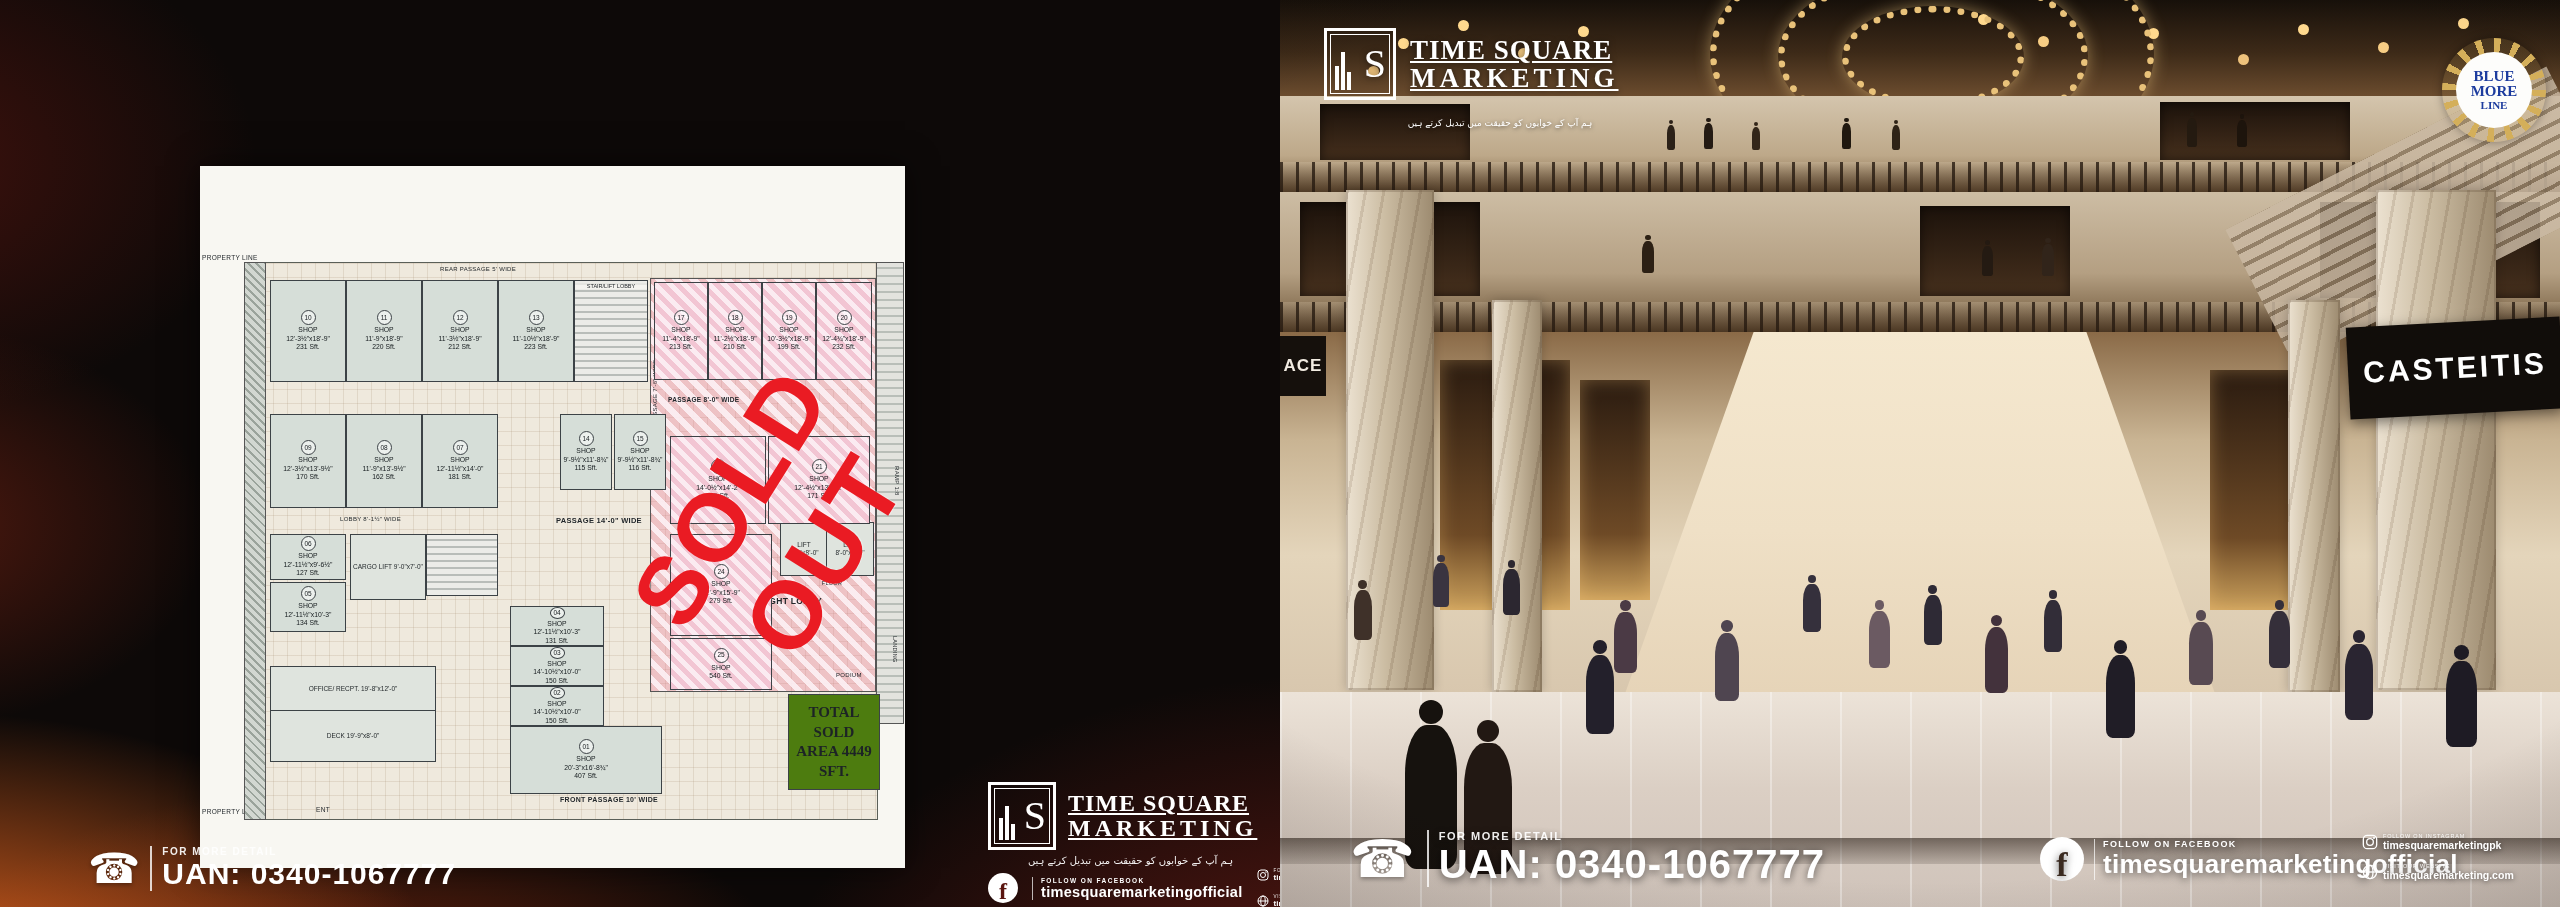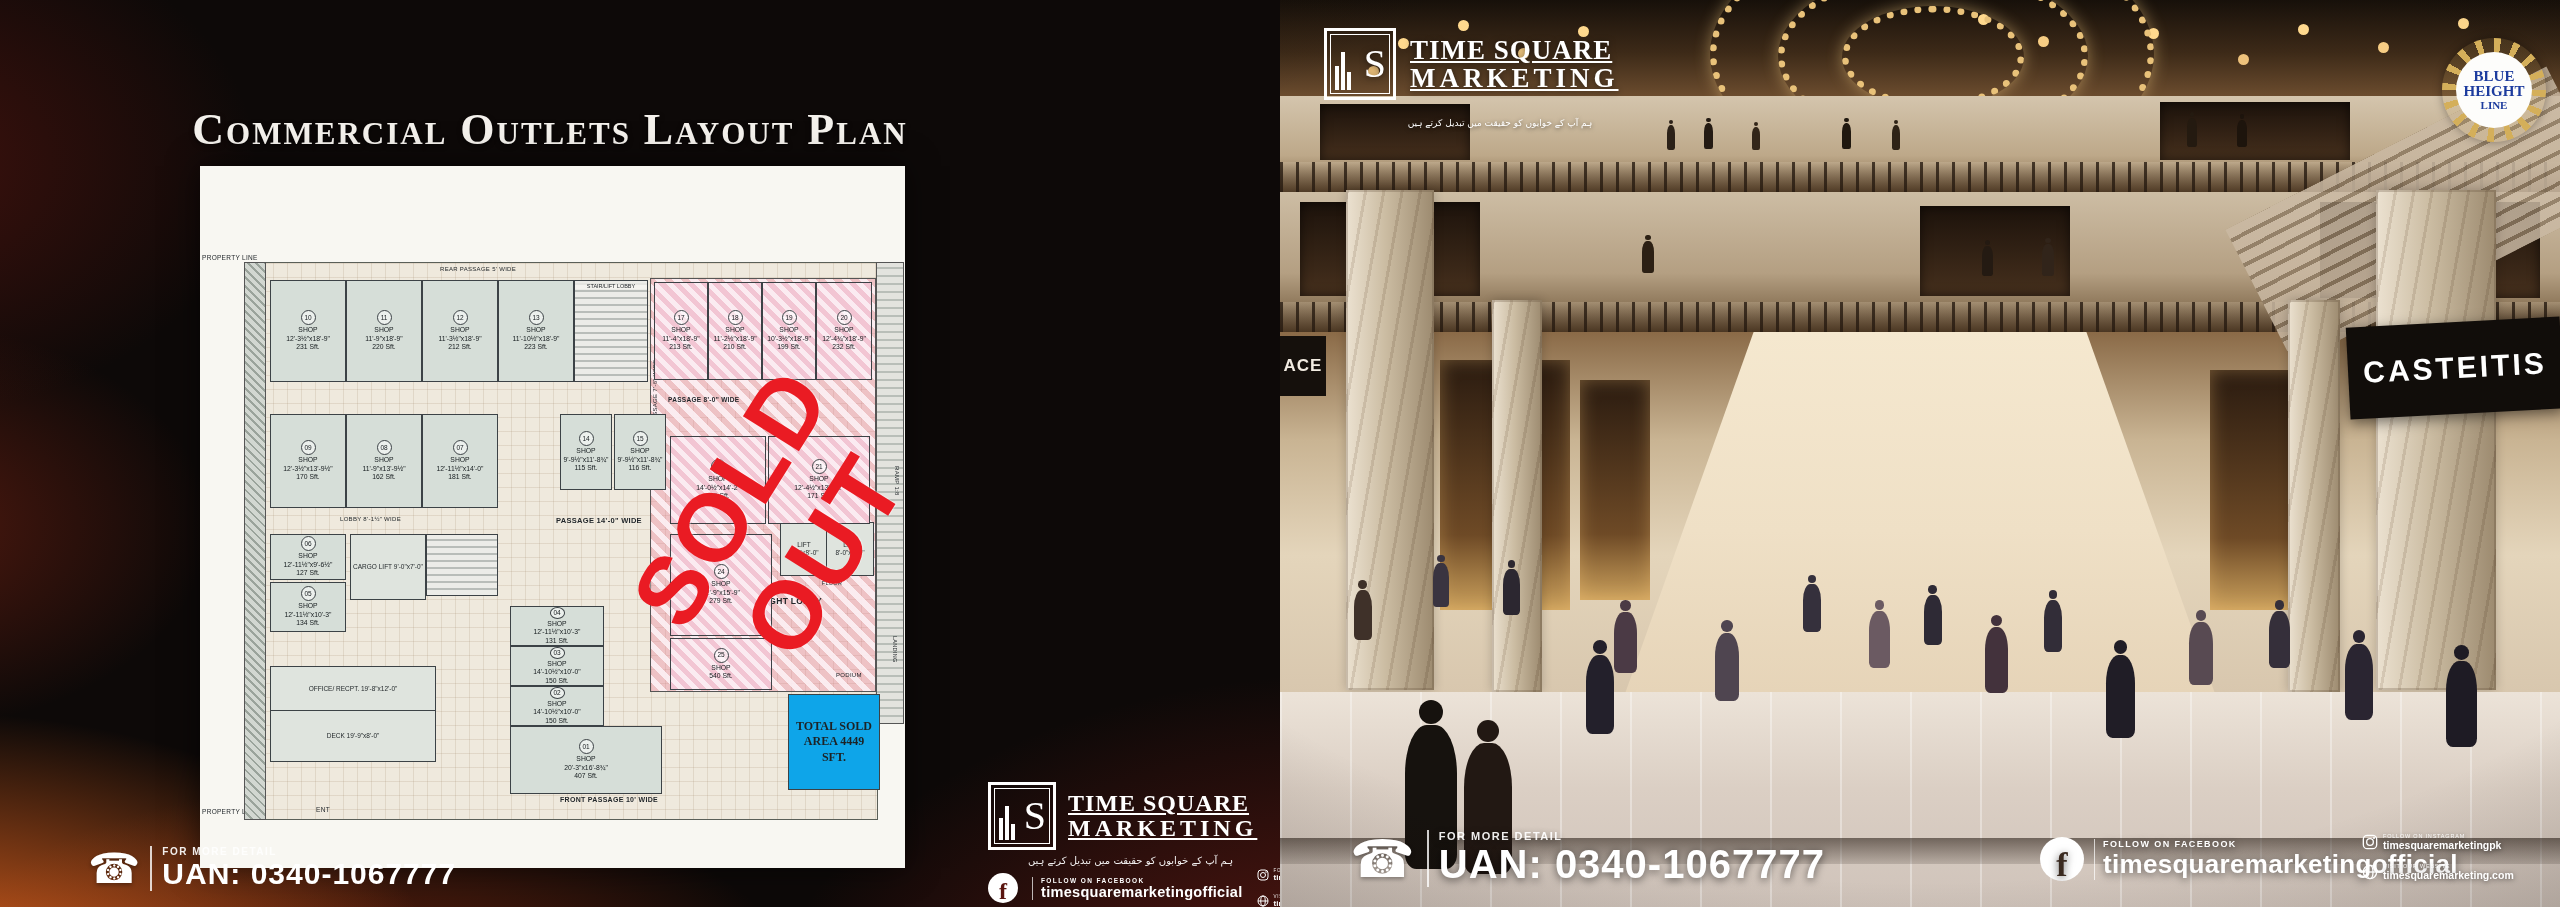--- a/index.html
+++ b/index.html
@@ -64,21 +64,21 @@
   .landinglbl{left:698px;top:470px;font-size:5.5px;transform:rotate(90deg);transform-origin:left top;}
   .uplbl{left:404px;top:200px;font-size:6px;font-weight:700;}
 
   .pink-zone{position:absolute;left:450px;top:112px;width:224px;height:412px;
       background:repeating-linear-gradient(45deg,rgba(236,122,152,.35) 0 6px,rgba(252,236,241,.92) 6px 12px);
       border:1.5px solid #555;}
   .stairbox{position:absolute;border:1.6px solid #3c4246;background:repeating-linear-gradient(0deg,#ecece8 0 5px,#b9bdb9 5px 7px);}
   .stairbox .cap{position:absolute;left:0;right:0;top:2px;text-align:center;font-size:5.5px;color:#23282c;background:rgba(248,247,242,.7);}
   .boxu{position:absolute;border:1.6px solid #3c4246;background:#dfe4de;display:flex;align-items:center;justify-content:center;
       text-align:center;font-size:6.5px;line-height:1.3;color:#1d2326;padding:2px;white-space:normal;}
-  .boxu.white{background:#0ea5e9;font-family:"Liberation Serif",serif;font-weight:700;font-size:12px;}
+  .boxu.white{background:#4d7c0f;font-family:"Liberation Serif",serif;font-weight:700;font-size:15px;}
   .shop{position:absolute;background:#d6ded8;border:1.6px solid #3c4246;display:flex;flex-direction:column;
       align-items:center;justify-content:center;text-align:center;font-size:6.8px;line-height:1.25;color:#141a1d;}
   .shop.pink{background:repeating-linear-gradient(45deg,#f2c5d3 0 5px,#fbebf1 5px 10px);}
   .shop .no{width:13px;height:13px;border:1px solid #3c4246;border-radius:50%;font-size:6.5px;display:flex;
       align-items:center;justify-content:center;margin-bottom:1px;background:rgba(255,255,255,.55);}
   .soldout{position:absolute;left:318px;top:250px;width:520px;text-align:center;transform:rotate(-58deg);
       font-size:96px;font-weight:800;letter-spacing:4px;color:#ea1b23;font-family:"Liberation Sans",sans-serif;
       text-shadow:1px 1px 0 rgba(255,255,255,.35);z-index:6;}
 
   
@@ -183,21 +183,20 @@
   .mini-right{position:absolute;left:1082px;bottom:26px;color:#fff;text-shadow:0 1px 5px rgba(0,0,0,.6);}
   .mini-right .mini-stack .cap{font-size:5.5px;}
   .mini-right .mini-stack .hnd{font-size:10.5px;}
 </style>
 </head>
 <body>
 
 <div class="canvas">
 
   <div class="left">
-    <h2 class="subtitle">Commercial Outlets Layout Plan</h2>
 
     <div class="floorplan">
       <div class="lbl pl-top">PROPERTY LINE</div>
       <div class="lbl pl-bottom">PROPERTY LINE</div>
 
 
       <div class="plan-area"></div>
       <div class="wallhatch"></div>
       <div class="ramp-strip"></div>
       <div class="pink-zone"></div>
@@ -597,21 +596,21 @@
         <div class="l1">TIME SQUARE</div>
         <div class="l2">MARKETING</div>
       </div>
     </div>
     <div class="tsm-urdu" dir="rtl">ہم آپ کے خوابوں کو حقیقت میں تبدیل کرتے ہیں</div>
 
     <div class="badge">
       <div class="rays"></div>
       <div class="core">
         <span class="b1">BLUE</span>
-        <span class="b2">HEIGHT</span>
+        <span class="b2">MORE</span>
         <span class="b3">LINE</span>
       </div>
     </div>
 
     <div class="contact-right">
       <span class="phone-glyph">☎</span>
       <span class="contact-stack">
         <div class="contact-caption">FOR MORE DETAIL</div>
         <div class="contact-uan">UAN: 0340-1067777</div>
       </span>

